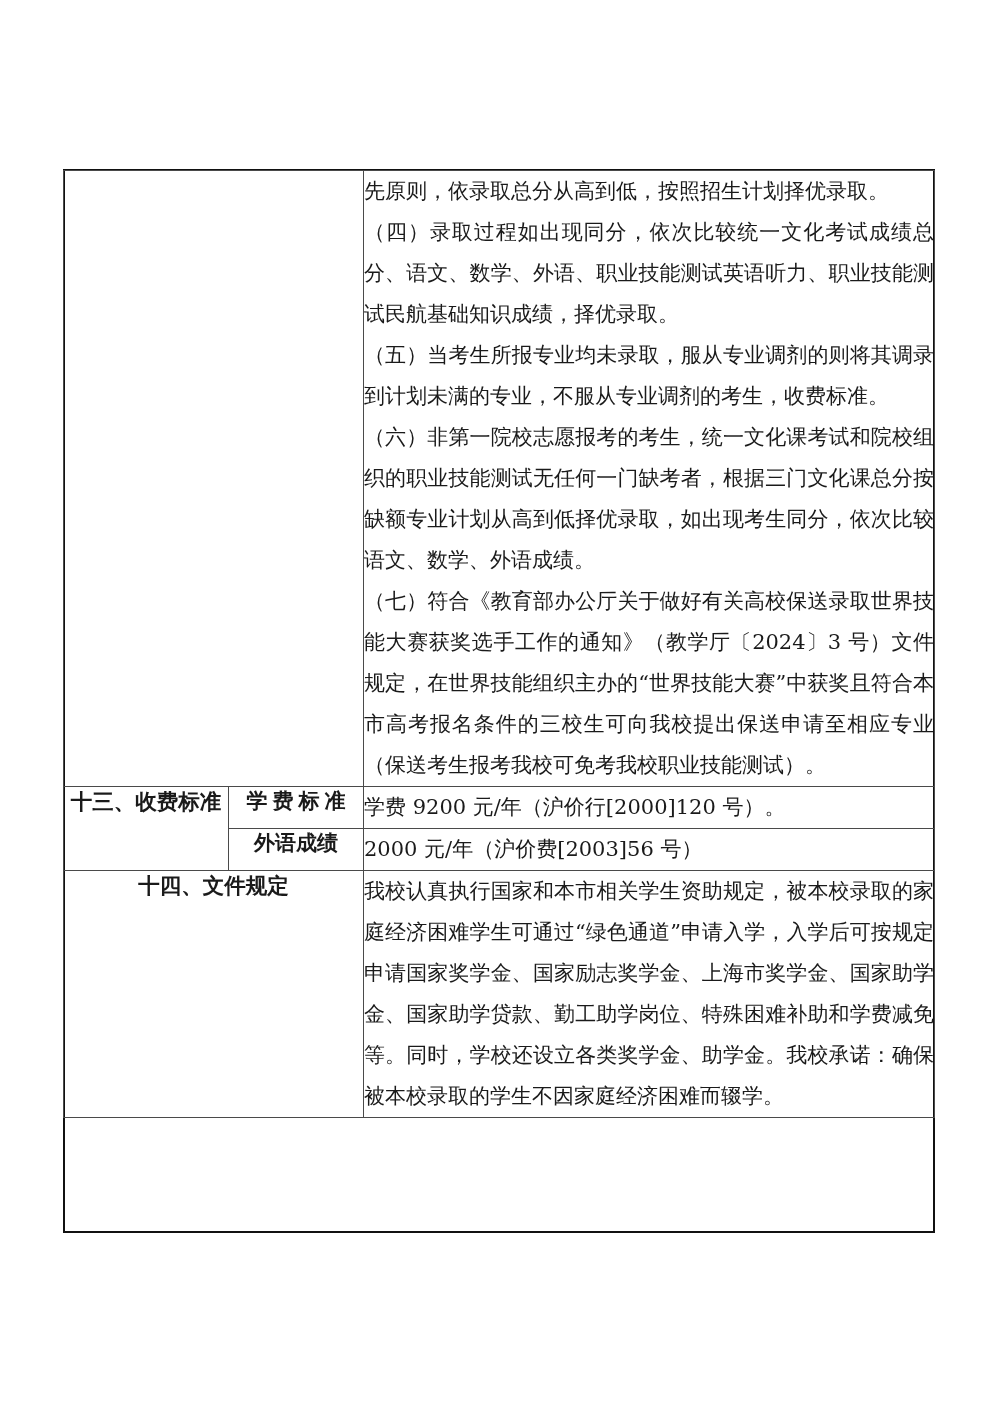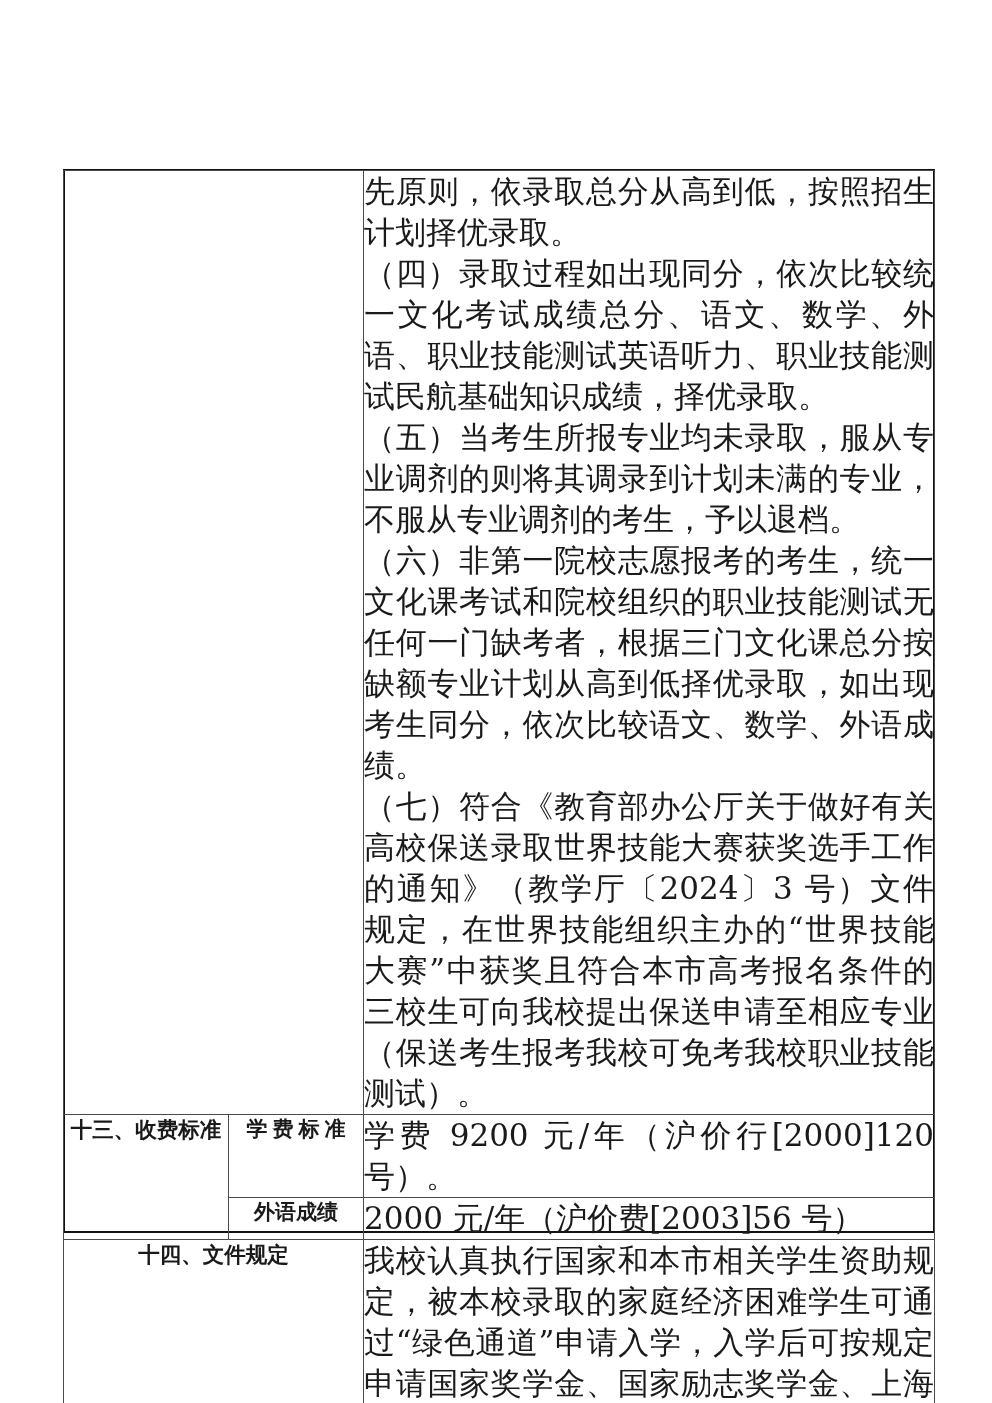--- a/index.html
+++ b/index.html
@@ -75,21 +75,21 @@
     padding: 0 8px;
     white-space: nowrap;
   }
   .sub-label.spaced {
     letter-spacing: 5px;
     text-indent: 5px;
     margin-left: 40px;
   }
 
   .cell-body {
-    font-size: 31px;
+    font-size: 21px;
     line-height: 41px;
     padding: 3px 10px 5px 10px;
     text-align: justify;
     text-justify: inter-ideograph;
   }
 
   .cell-body p {
     margin: 0;
   }
 
@@ -113,21 +113,21 @@
       <col class="col-b">
       <col class="col-c">
     </colgroup>
     <tbody>
 
       <tr>
         <td colspan="2" class="cell-label"></td>
         <td class="cell-body">
           <p>先原则，依录取总分从高到低，按照招生计划择优录取。</p>
           <p>（四）录取过程如出现同分，依次比较统一文化考试成绩总分、语文、数学、外语、职业技能测试英语听力、职业技能测试民航基础知识成绩，择优录取。</p>
-          <p>（五）当考生所报专业均未录取，服从专业调剂的则将其调录到计划未满的专业，不服从专业调剂的考生，予以退档。</p>
+          <p>（五）当考生所报专业均未录取，服从专业调剂的则将其调录到计划未满的专业，不服从专业调剂的考生，收费标准。</p>
           <p>（六）非第一院校志愿报考的考生，统一文化课考试和院校组织的职业技能测试无任何一门缺考者，根据三门文化课总分按缺额专业计划从高到低择优录取，如出现考生同分，依次比较语文、数学、外语成绩。</p>
           <p>（七）符合《教育部办公厅关于做好有关高校保送录取世界技能大赛获奖选手工作的通知》（教学厅〔2024〕3 号）文件规定，在世界技能组织主办的“世界技能大赛”中获奖且符合本市高考报名条件的三校生可向我校提出保送申请至相应专业（保送考生报考我校可免考我校职业技能测试）。</p>
         </td>
       </tr>
 
       <tr>
         <td rowspan="2" class="cell-label cell-label-mid">十三、收费标准</td>
         <td class="sub-label spaced">学费标准</td>
         <td class="cell-body">学费 9200 元/年（沪价行[2000]120 号）。</td>
       </tr>

